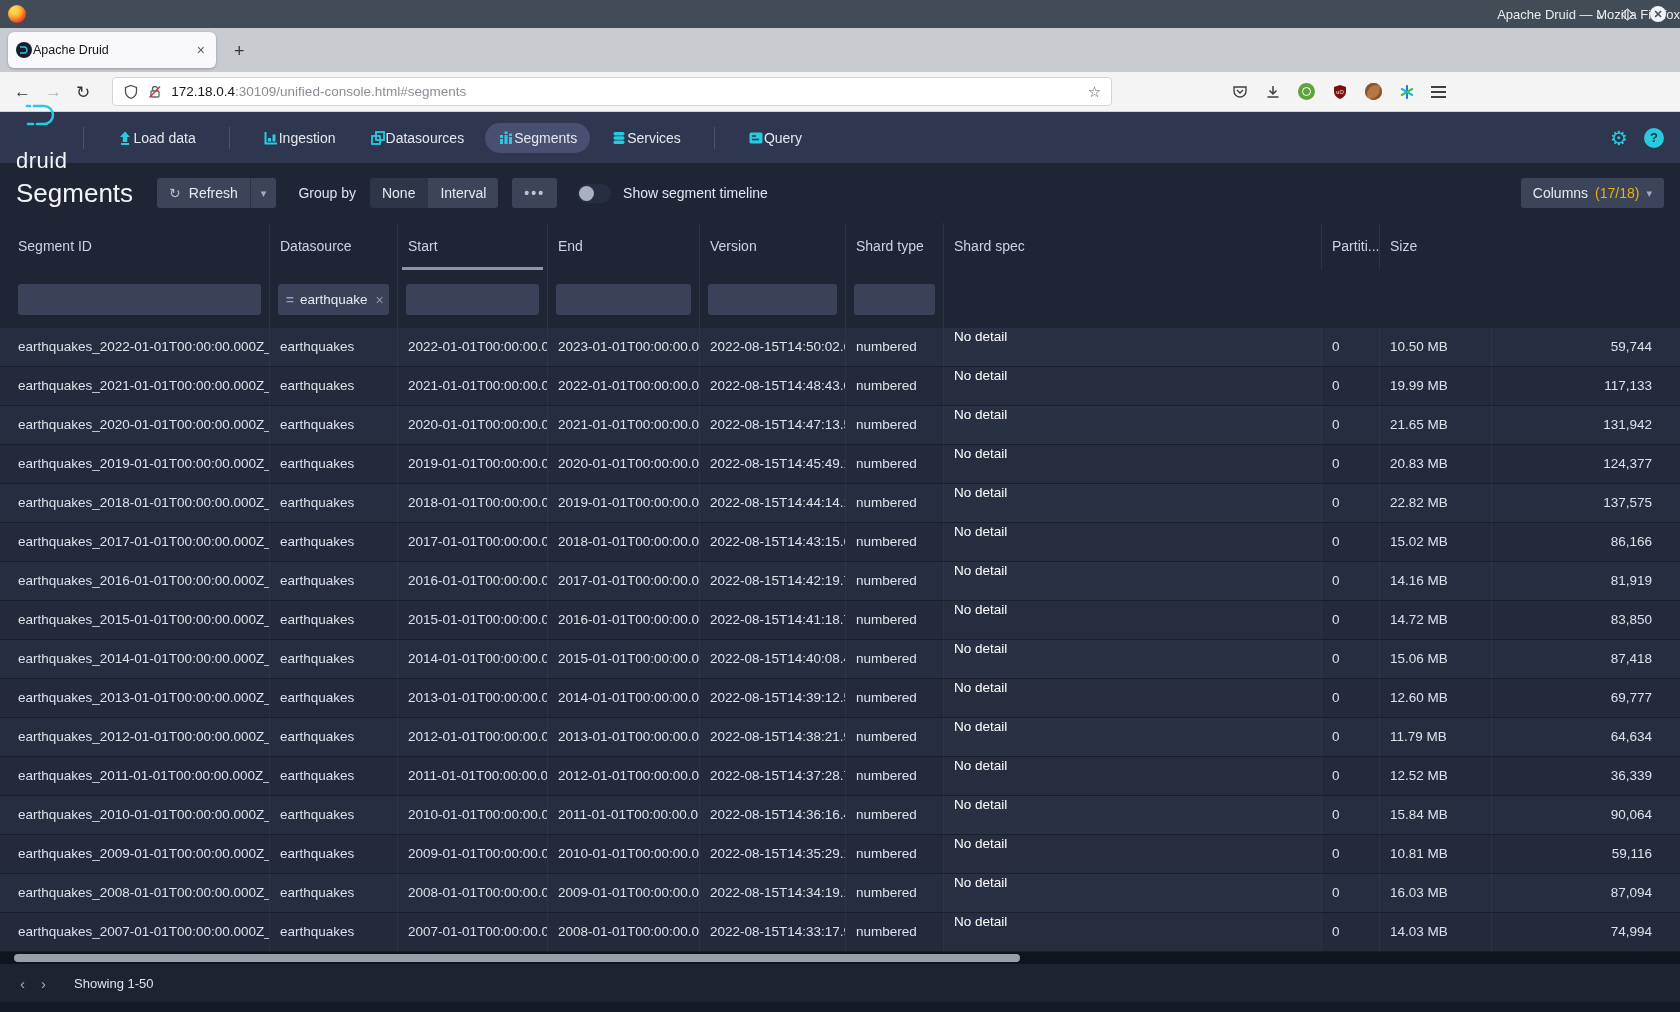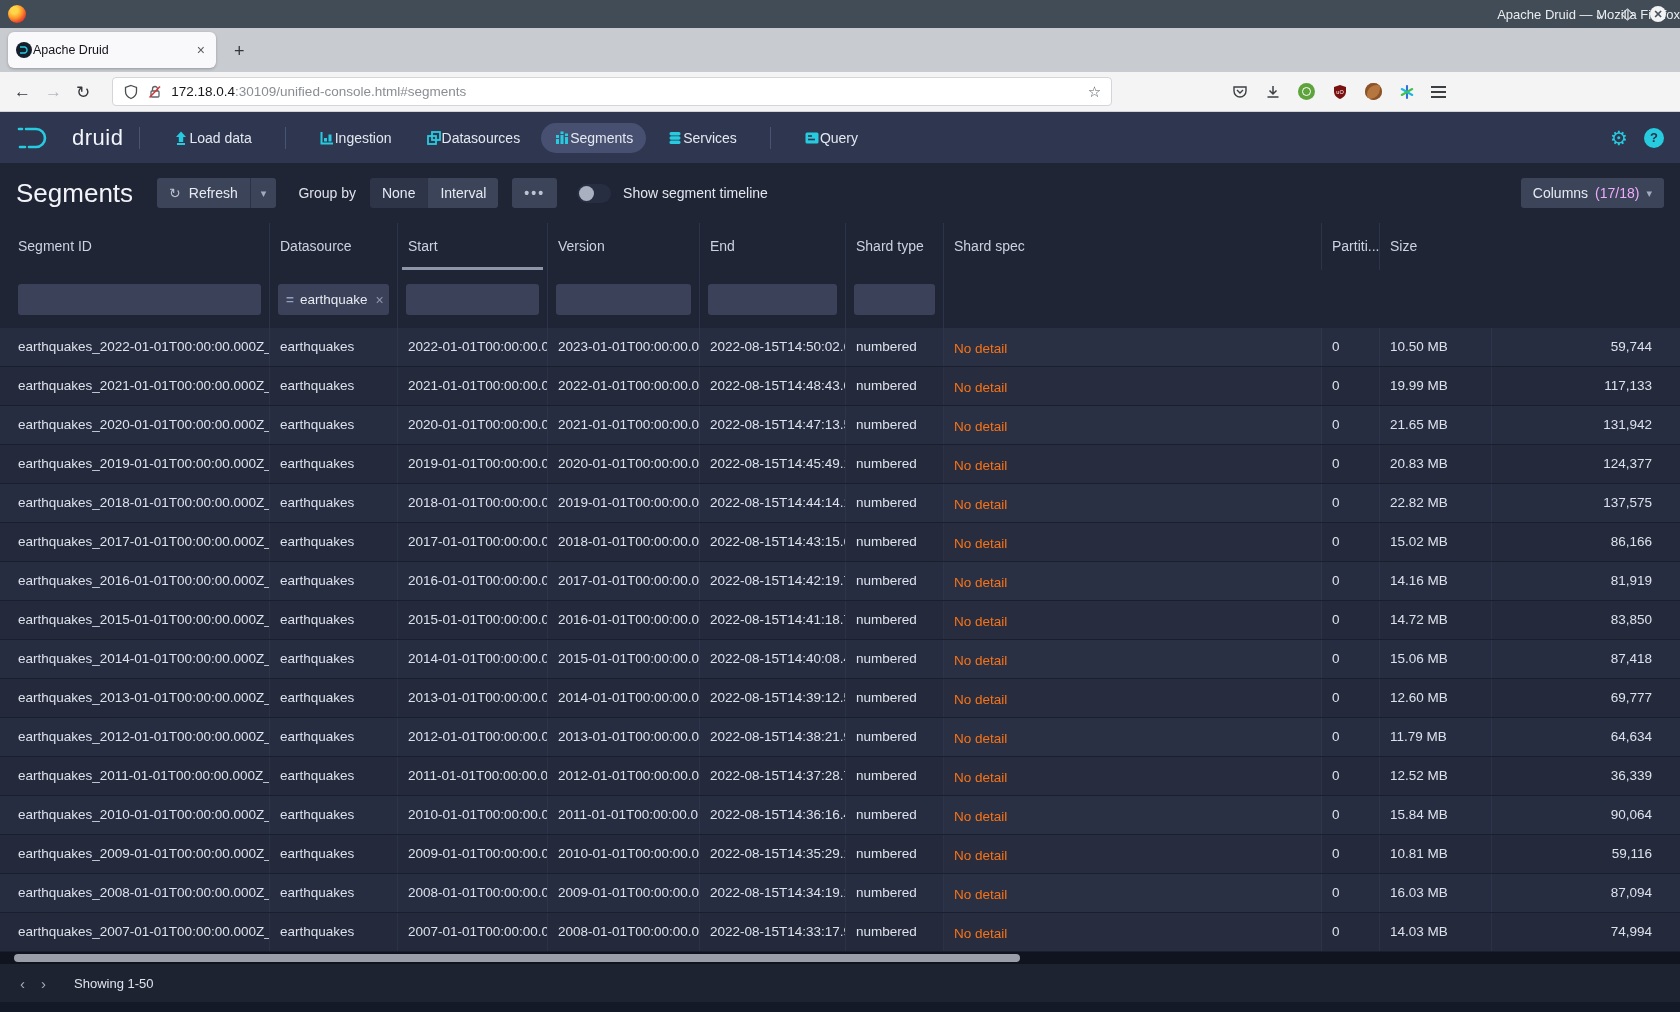--- a/index.html
+++ b/index.html
@@ -32,21 +32,21 @@
   .ext-icons { display:flex; align-items:center; gap:17px; margin-left:120px; }
   .circle-green { width:17px; height:17px; border-radius:50%; background:#5fa33c; display:flex; align-items:center; justify-content:center; }
   .circle-green::after { content:''; width:7px; height:7px; border:1.6px solid #fff; border-radius:50%; }
   .cookie { width:17px; height:17px; border-radius:50%; background:#b5773f;
             box-shadow:inset 3px 3px 0 -1px #8a532a, inset -4px -3px 0 -2px #8a532a; }
   .hamburger { margin-left:16px; margin-right:16px; display:flex; flex-direction:column; gap:3px; }
   .hamburger span { width:15px; height:2px; background:#3c4043; display:block; }
 
   
   .navbar { height:51px; background:#2e3650; display:flex; align-items:center; color:#e4e8f0; }
-  .brand { display:flex; align-items:center; gap:20px; margin-left:16px; }
+  .brand { display:flex; align-items:center; gap:20px; margin-left:16px;flex-direction:column; }
   .brand-word { font-size:22px; font-weight:300; letter-spacing:.5px; color:#f2f5fa; }
   .nav-divider { width:1px; height:22px; background:#4a5370; margin:0 16px; }
   .nav-item { display:flex; align-items:center; gap:0; font-size:14px; padding:7px 13px; border-radius:17px; margin:0 4px; cursor:pointer; }
   .nav-item.active { background:#475070; }
   .nav-item svg { display:block; }
   .nav-right { margin-left:auto; display:flex; align-items:center; gap:16px; padding-right:16px; }
   .gear { color:#27cbe0; font-size:20px; font-family:"DejaVu Sans", sans-serif; }
   .help { width:20px; height:20px; border-radius:50%; background:#27cbe0; color:#2a3148; font-weight:bold; font-size:13px; display:flex; align-items:center; justify-content:center; }
 
   
@@ -61,21 +61,21 @@
   .seg-group { display:flex; }
   .seg-group .btn { border-radius:0; }
   .seg-group .btn:first-child { border-radius:3px 0 0 3px; }
   .seg-group .btn:last-child { border-radius:0 3px 3px 0; border-left:1px solid #2c3347; }
   .btn.selected { background:#2e3549; }
   .more-btn { margin-left:14px; letter-spacing:2px; color:#bcc3d3; font-weight:bold; }
   .switch { width:34px; height:19px; background:#272e41; border-radius:10px; margin-left:20px; position:relative; cursor:pointer; }
   .switch .knob { position:absolute; left:2px; top:2px; width:15px; height:15px; border-radius:50%; background:#a9b0bf; }
   .switch-label { font-size:14px; color:#e3e7f0; margin-left:12px; }
   .columns-btn { margin-left:auto; margin-right:16px; gap:7px; }
-  .columns-btn .dim { color:#f0abfc; }
+  .columns-btn .dim { color:#eab308; }
 
   
   .grid { display:grid; grid-template-columns:270px 128px 150px 152px 146px 98px 378px 58px 112px minmax(0,1fr); }
   .thead { height:47px; background:#1f2535; }
   .th { position:relative; font-size:14px; color:#ccd2df; padding:15px 10px 0 10px; border-right:1px solid #2c3449; white-space:nowrap; overflow:hidden; cursor:pointer; }
   .th:first-child { padding-left:18px; }
   .th:last-child { border-right:none; }
   .th.sorted::after { content:''; position:absolute; left:4px; right:4px; bottom:0; height:3px; background:#8e95a6; }
 
   .filters { height:58px; background:#1f2535; align-items:start; }
@@ -84,21 +84,21 @@
   .filter-input { height:31px; margin:14px 8px 0 8px; background:#3a4158; border-radius:3px; display:flex; align-items:center; padding:0 8px; font-size:13.5px; color:#e8ebf2; cursor:text; }
   .fcell:first-child .filter-input { margin-left:18px; }
   .chip-op { color:#93a1c0; margin-right:6px; font-weight:bold; }
   .chip-x { color:#8f97ab; margin-left:8px; font-size:14px; cursor:pointer; }
 
   .tbody .trow { height:39px; background:#272d41; border-bottom:1px solid #1a1f2e; cursor:pointer; }
   .tbody .trow.alt { background:#242a3c; }
   .td { font-size:13.5px; color:#dde1eb; line-height:38px; padding:0 10px; white-space:nowrap; overflow:hidden; border-right:1px solid rgba(140,150,180,0.07); }
   .td:first-child { padding-left:18px; }
   .td:last-child { border-right:none; }
-  .td.top-align { line-height:17px; padding-top:12px; color:#f97316; background:rgba(255,255,255,0.015); }
+  .td.top-align { line-height:17px; padding-top:0; color:#ffffff; background:rgba(255,255,255,0.015); }
   .td.num { text-align:right; padding-right:28px; }
 
   .hscroll { height:12px; background:#10141f; position:relative; }
   .hscroll .thumb { position:absolute; left:14px; top:2px; width:1006px; height:8px; background:#9a9ea8; border-radius:4px; cursor:grab; }
 
   .footer { height:38px; background:#1d2331; display:flex; align-items:center; }
   .pager { color:#a7adbc; font-size:15px; padding:2px 8px; cursor:pointer; }
   .pager:first-child { margin-left:12px; }
   .showing { font-size:13px; color:#dfe3ed; margin-left:20px; }
   .bottom-strip { height:10px; background:#141927; }
@@ -289,22 +289,22 @@
     <span>Columns</span>
     <span class="dim">(17/18)</span>
     <span class="caret">▾</span>
   </div>
 </div>
 
 <div class="grid thead">
   <div class="th">Segment ID</div>
   <div class="th">Datasource</div>
   <div class="th sorted">Start</div>
+  <div class="th">End</div>
   <div class="th">Version</div>
-  <div class="th">End</div>
   <div class="th">Shard type</div>
   <div class="th">Shard spec</div>
   <div class="th">Partiti...</div>
   <div class="th">Size</div>
 </div>
 
 <div class="grid filters">
   <div class="fcell">
       <div class="filter-input"></div>
     </div>

